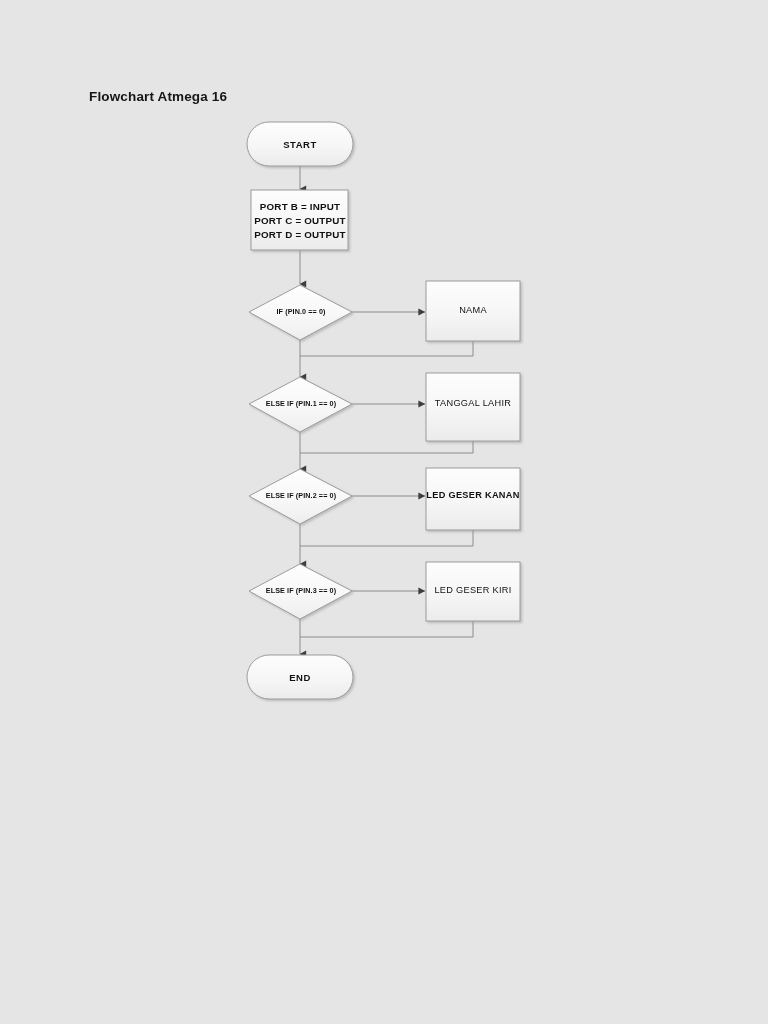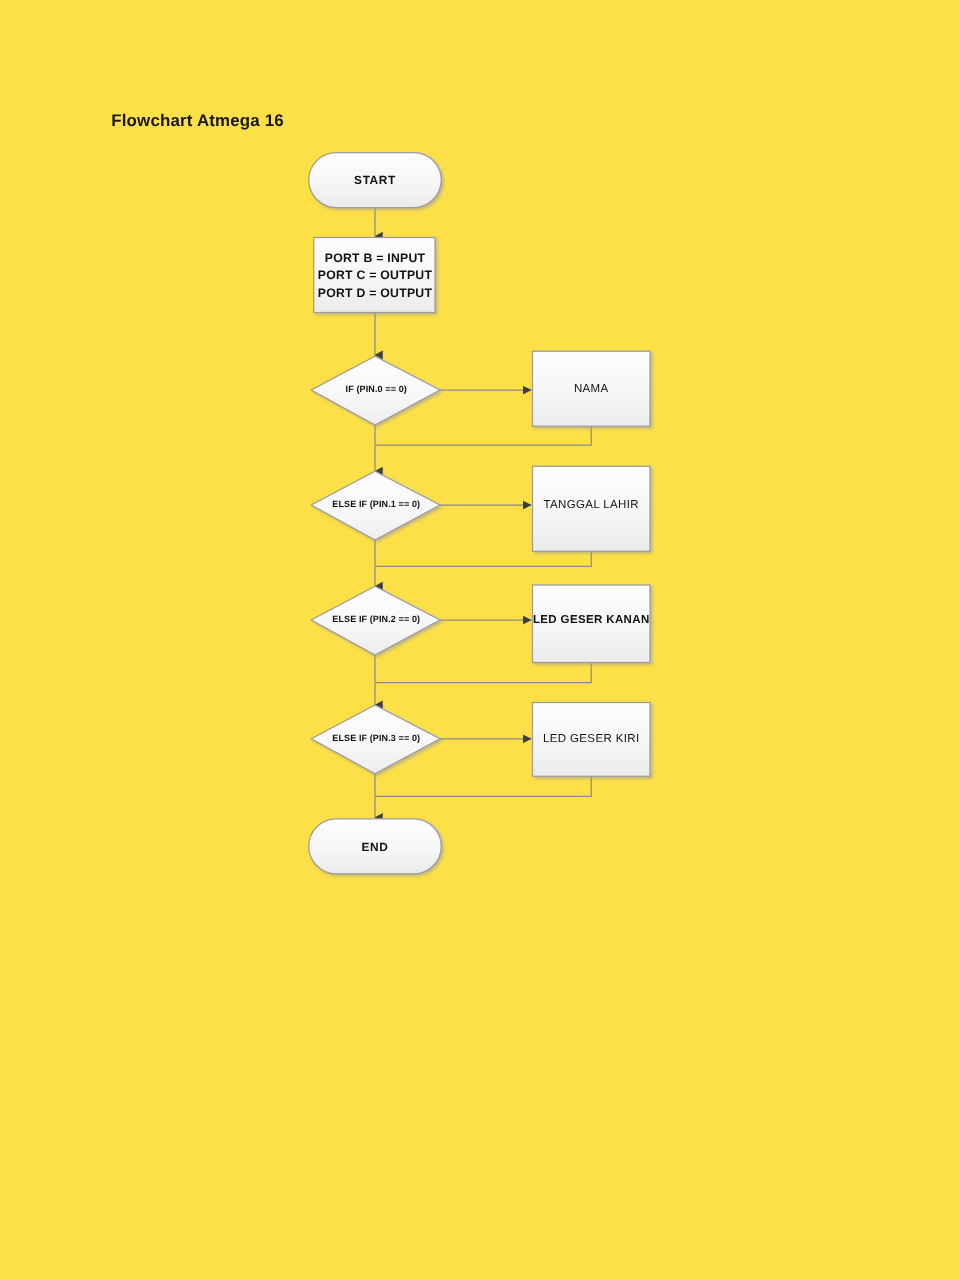--- a/index.html
+++ b/index.html
@@ -12,21 +12,21 @@
     height: 1024px;
     position: relative;
     font-family: "Liberation Sans", sans-serif;
     overflow: hidden;
   }
   #page {
     position: absolute;
     left: 0; top: 0;
     width: 768px;
     height: 1024px;
-    background: #fde047;
+    background: #e5e5e5;
   }
   #doc-title {
     position: absolute;
     left: 89px;
     top: 89px;
     font-size: 13.5px;
     font-weight: bold;
     color: #161616;
     letter-spacing: 0.15px;
     white-space: nowrap;

